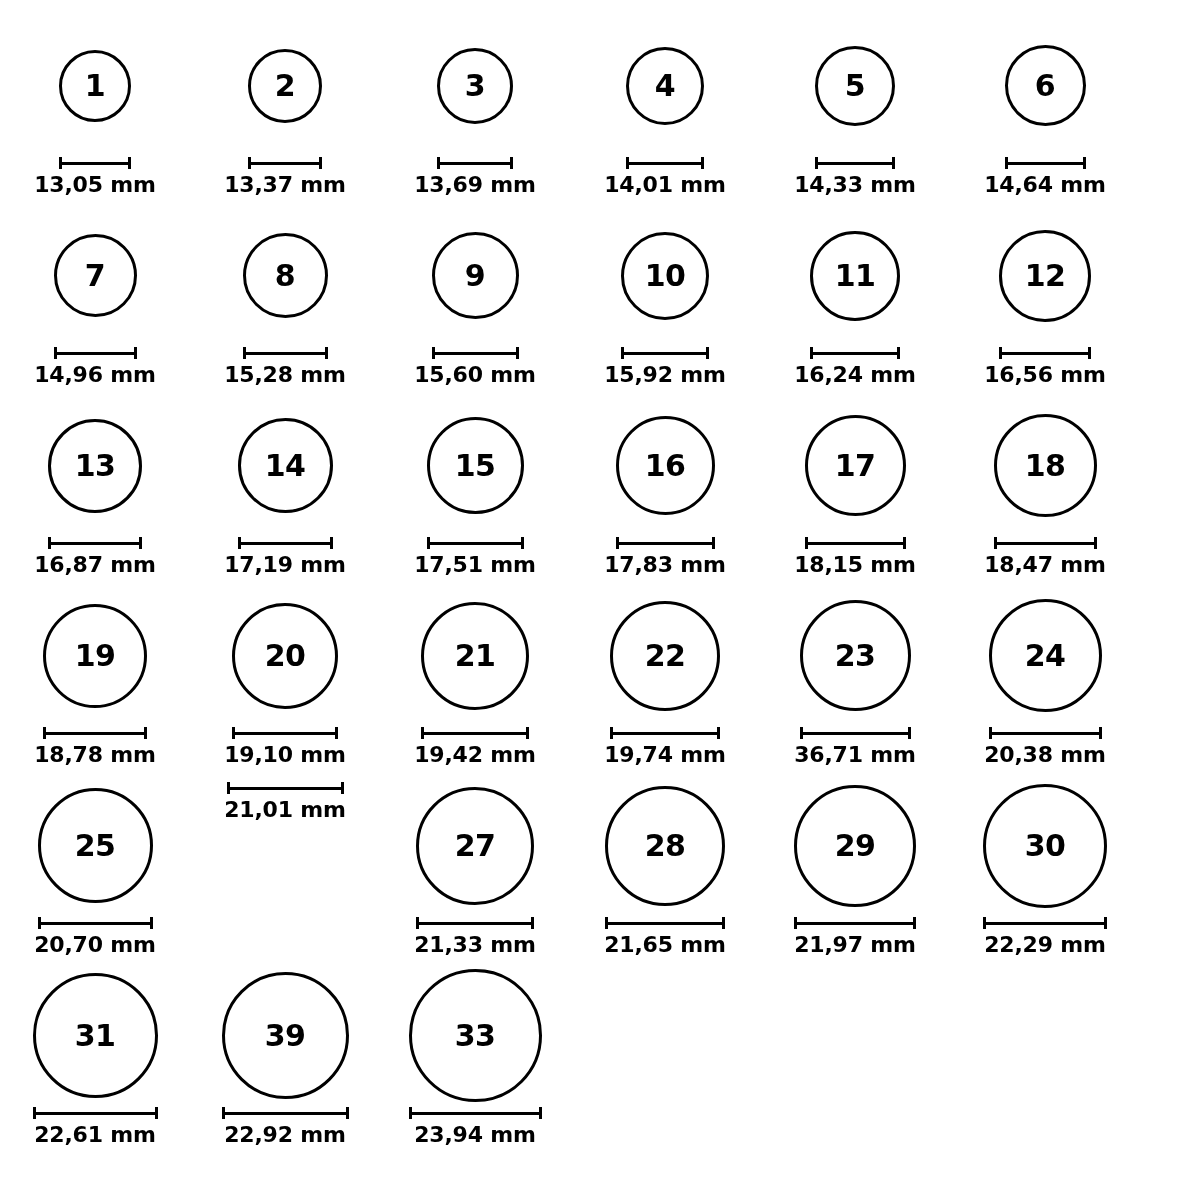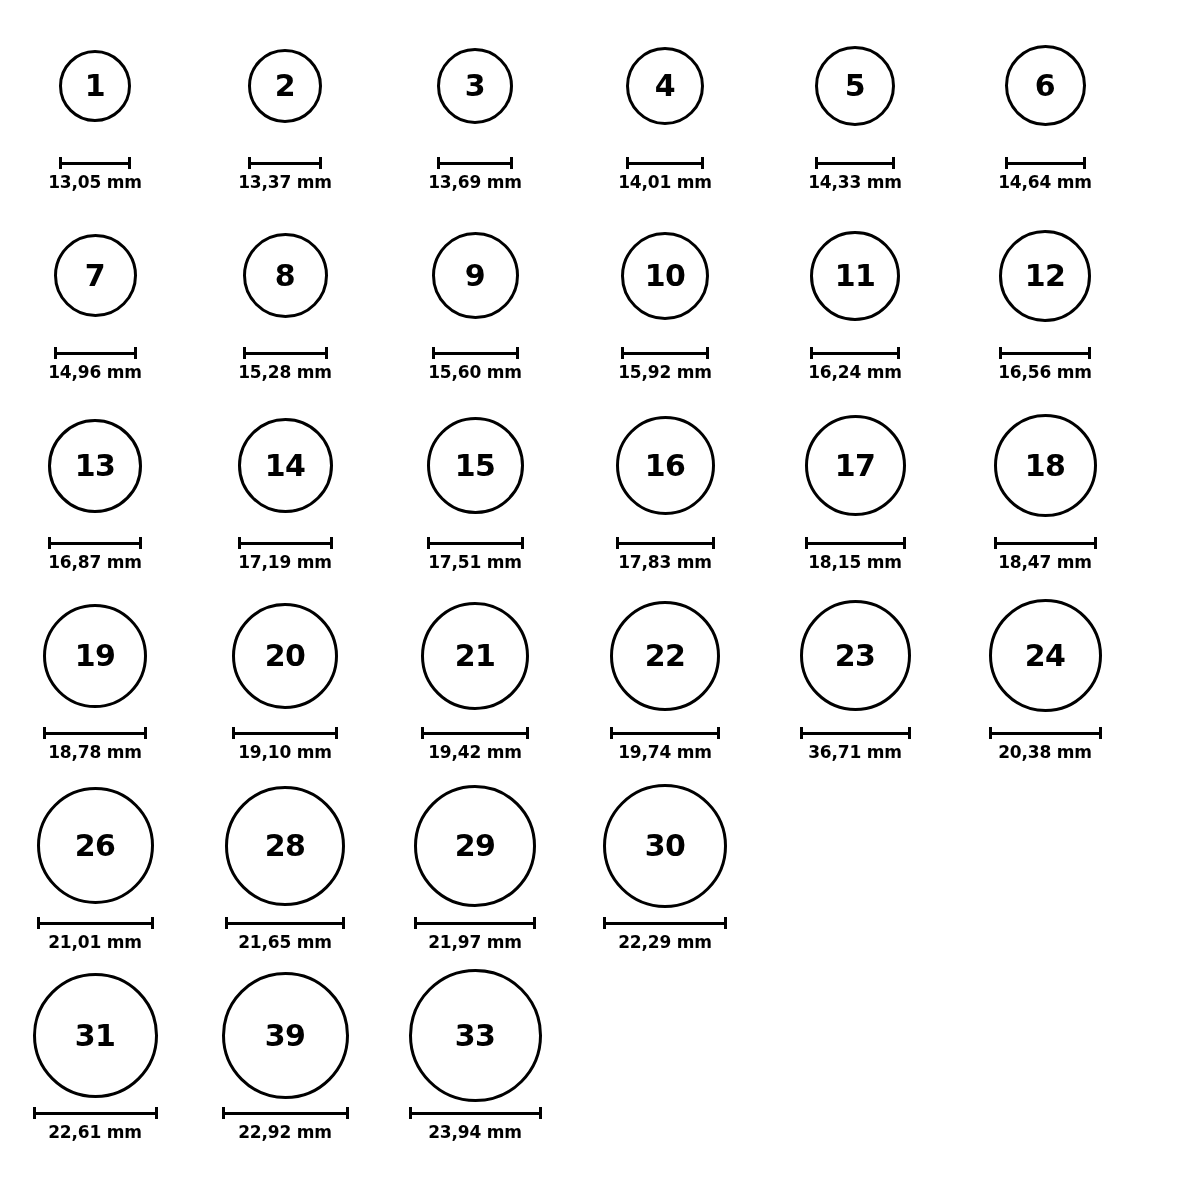--- a/index.html
+++ b/index.html
@@ -85,21 +85,21 @@
   .bar .line {
     position: absolute;
     top: 5px;
     left: 0;
     right: 0;
     height: 3px;
     background: #000;
   }
   .mm {
     margin-top: 3px;
-    font-size: 17px;
+    font-size: 22px;
     font-weight: bold;
     white-space: nowrap;
     color: #000;
     letter-spacing: -0.2px;
   }
 </style>
 </head>
 <body>
 
 <div id="chart">
@@ -419,29 +419,50 @@
           <div class="bar" style="width: 113px;">
             <div class="line"></div>
           </div>
           <div class="mm">20,38 mm</div>
         </div>
       </div>
     </div>
     <div class="row">
       <div class="cell">
         <div class="circle-wrap">
-          <div class="circle" style="width: 117px; height: 117px;">
-            <span class="size-num">26</span>
-          </div>
-        </div>
+          <div class="circle" style="width: 115px; height: 115px;">
+            <span class="size-num">25</span>
+          </div>
+        </div>
+        <div class="measure">
+          <div class="bar" style="width: 115px;">
+            <div class="line"></div>
+          </div>
+          <div class="mm">20,70 mm</div>
+        </div>
+      </div>
+      <div class="cell">
         <div class="measure">
           <div class="bar" style="width: 117px;">
             <div class="line"></div>
           </div>
           <div class="mm">21,01 mm</div>
+        </div>
+      </div>
+      <div class="cell">
+        <div class="circle-wrap">
+          <div class="circle" style="width: 118px; height: 118px;">
+            <span class="size-num">27</span>
+          </div>
+        </div>
+        <div class="measure">
+          <div class="bar" style="width: 118px;">
+            <div class="line"></div>
+          </div>
+          <div class="mm">21,33 mm</div>
         </div>
       </div>
       <div class="cell">
         <div class="circle-wrap">
           <div class="circle" style="width: 120px; height: 120px;">
             <span class="size-num">28</span>
           </div>
         </div>
         <div class="measure">
           <div class="bar" style="width: 120px;">

